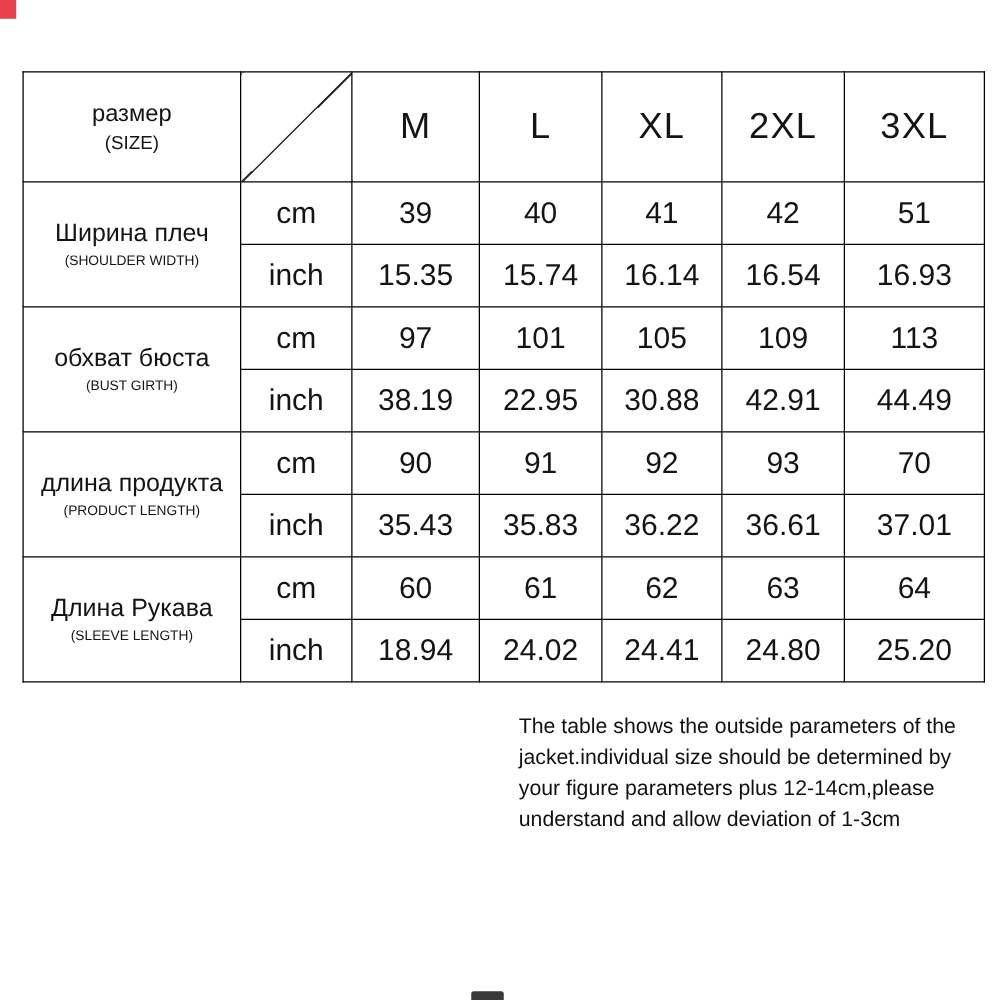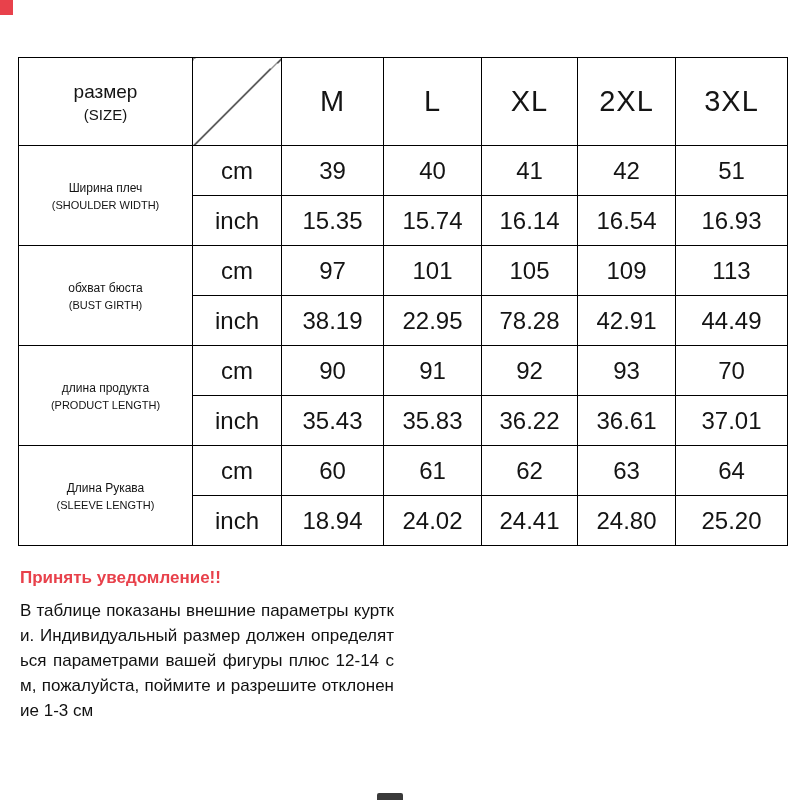--- a/index.html
+++ b/index.html
@@ -33,21 +33,21 @@
   td.corner-cell .main { font-size: 19px; }
   td.corner-cell .sub  { font-size: 15px; margin-top: 3px; text-align: center; }
 
   td.diag-cell {
     background: linear-gradient(to bottom right,
       transparent 49.5%, #2a2a2a 49.5%, #2a2a2a 50.6%, transparent 50.6%);
   }
 
   td.size-cell { font-size: 29px; letter-spacing: 1px; }
 
-  td.label-cell .main { font-size: 12px; }
+  td.label-cell .main { font-size: 20px; }
   td.label-cell .sub  { font-size: 11px; margin-top: 4px; }
 
   td.unit-cell { font-size: 24px; margin-left: 16px; }
   td.value-cell { font-size: 24px; }
 
   
   .notice { position: absolute; top: 568px; }
   .notice-ru { left: 20px;  width: 374px; }
   .notice-en { left: 415px; width: 372px; }
   .notice-title {
@@ -141,21 +141,21 @@
       <td class="value-cell">97</td>
       <td class="value-cell">101</td>
       <td class="value-cell">105</td>
       <td class="value-cell">109</td>
       <td class="value-cell">113</td>
     </tr>
     <tr class="data-row">
       <td class="unit-cell">inch</td>
       <td class="value-cell">38.19</td>
       <td class="value-cell">22.95</td>
-      <td class="value-cell">78.28</td>
+      <td class="value-cell">30.88</td>
       <td class="value-cell">42.91</td>
       <td class="value-cell">44.49</td>
     </tr>
 
     <tr class="data-row">
       <td class="label-cell" rowspan="2">
         <div class="main">длина продукта</div>
         <div class="sub">(PRODUCT LENGTH)</div>
       </td>
       <td class="unit-cell">cm</td>
@@ -190,23 +190,20 @@
       <td class="unit-cell">inch</td>
       <td class="value-cell">18.94</td>
       <td class="value-cell">24.02</td>
       <td class="value-cell">24.41</td>
       <td class="value-cell">24.80</td>
       <td class="value-cell">25.20</td>
     </tr>
   </tbody>
     </table>
 
-  <div class="notice notice-ru">
-    <div class="notice-title">Принять уведомление!!</div>
-    <div class="notice-body">В таблице показаны внешние параметры куртки. Индивидуальный размер должен  определяться   параметрами вашей фигуры плюс 12-14 см,  пожалуйста,  поймите и разрешите  отклонение 1-3 см</div>
+
+  <div class="notice notice-en">
+    <div class="notice-body">The table shows the outside parameters of the jacket.individual size should be determined by your figure parameters plus 12-14cm,please understand and allow deviation of 1-3cm</div>
   </div>
 
-  <div class="notice notice-en">
-  </div>
-
   <div class="bottom-mark"></div>
 
 </div>
 
 </body></html>

